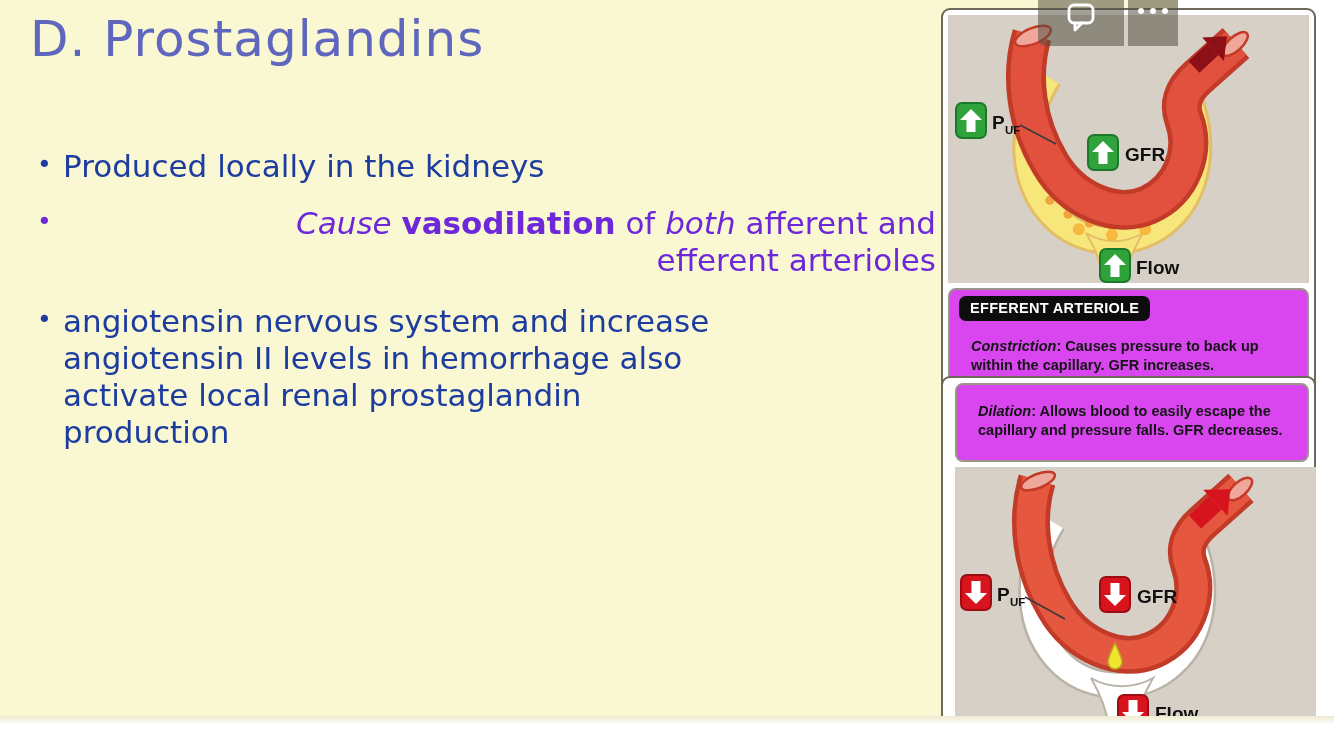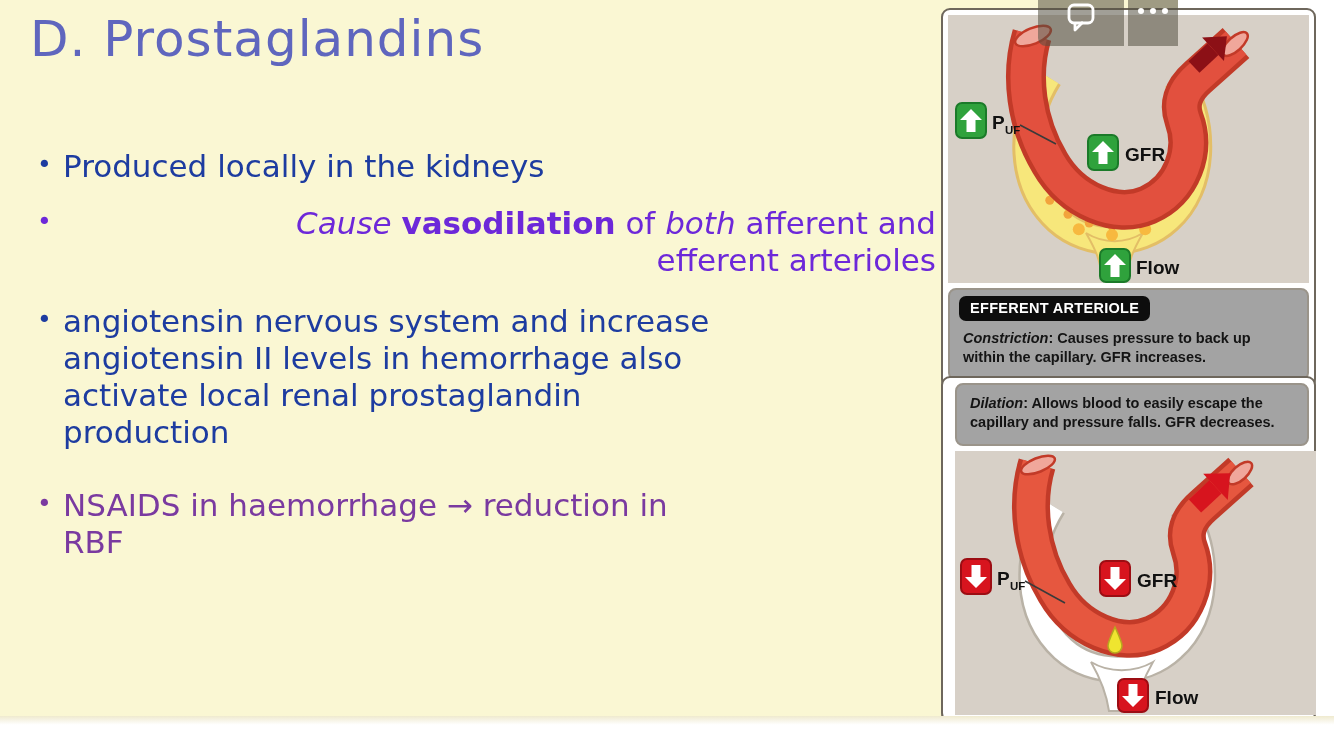--- a/index.html
+++ b/index.html
@@ -18,24 +18,24 @@
   #bullets li:nth-child(3){margin-bottom:36px;}
   #bullets li::before{content:"\2022";position:absolute;left:1px;top:2px;font-size:25px;}
   .bline{line-height:37px;white-space:nowrap;}
   .bb{font-weight:bold;} .bi{font-style:italic;}
   
   .panel{position:absolute;left:941px;width:375px;background:#ffffff;border:2px solid #6E675C;
        border-radius:9px;box-shadow:0 3px 0 rgba(70,62,48,.45);padding:5px;box-sizing:border-box;}
   .panel-top{top:8px;}
   .panel-bottom{top:376px;padding-left:12px;}
   svg.diag{display:block;background:#D7D0C7;}
-  .cap{border:2px solid #9A948A;border-radius:8px;background:#a3a3a3;padding:5px 9px 7px;}
+  .cap{border:2px solid #9A948A;border-radius:8px;background:#d946ef;padding:5px 9px 7px;}
   .panel-top .cap{margin-top:5px;min-height:56px;box-sizing:border-box;}
   .panel-bottom .cap{margin-bottom:5px;}
-  .cap p{margin:4px;font-family:"Liberation Sans",sans-serif;font-weight:bold;font-size:14.5px;
+  .cap p{margin:12px;font-family:"Liberation Sans",sans-serif;font-weight:bold;font-size:14.5px;
        line-height:1.33;color:#141414;}
   .lead{font-style:italic;}
   .pill{display:inline-block;background:#0d0d0d;color:#ffffff;
        font-family:"Liberation Sans",sans-serif;font-weight:bold;font-size:14.5px;
        letter-spacing:.3px;padding:4px 11px 5px;border-radius:7px;margin:1px 0 4px;}
   
   .lbl{font-family:"Liberation Sans",sans-serif;font-weight:bold;font-size:19px;fill:#111111;}
   .lbl-sub{font-family:"Liberation Sans",sans-serif;font-weight:bold;font-size:11.5px;fill:#111111;}
   
   .overlay{position:absolute;top:0;right:0;width:140px;height:46px;display:flex;gap:4px;z-index:5;}
@@ -58,24 +58,20 @@
       </li>
       <li style="color: #6d28d9; text-align: right;">
         <div class="bline"><span class="bi">Cause </span><span class="bb">vasodilation</span><span> of </span><span class="bi">both</span><span> afferent and</span></div>
         <div class="bline"><span>efferent arterioles</span></div>
       </li>
       <li style="color: rgb(29, 60, 160);">
         <div class="bline"><span>angiotensin nervous system and increase</span></div>
         <div class="bline"><span>angiotensin II levels in hemorrhage also</span></div>
         <div class="bline"><span>activate local renal prostaglandin</span></div>
         <div class="bline"><span>production</span></div>
-      </li>
-      <li style="color: rgb(122, 58, 160);">
-        <div class="bline"><span>NSAIDS in haemorrhage → reduction in</span></div>
-        <div class="bline"><span>RBF</span></div>
       </li>
     </ul>
 
   <div class="panel panel-top">
     <svg class="diag" width="361" height="268" viewBox="0 0 361 268">
 
       <path d="M 100,62 C 70,110 72,170 110,205 C 140,232 190,232 220,204 C 256,172 258,110 230,64" stroke="#E3BE66" stroke-width="30" fill="none"></path>
       <path d="M 100,62 C 70,110 72,170 110,205 C 140,232 190,232 220,204 C 256,172 258,110 230,64" stroke="#F7E77B" stroke-width="24" fill="none"></path>
       <path d="M 138,218 C 149,237 152,246 154,262 L 179,262 C 181,246 184,237 195,218 C 177,229 156,229 138,218 Z" fill="#F7E77B" stroke="#E3BE66" stroke-width="2"></path>
       <g id="deco1">

